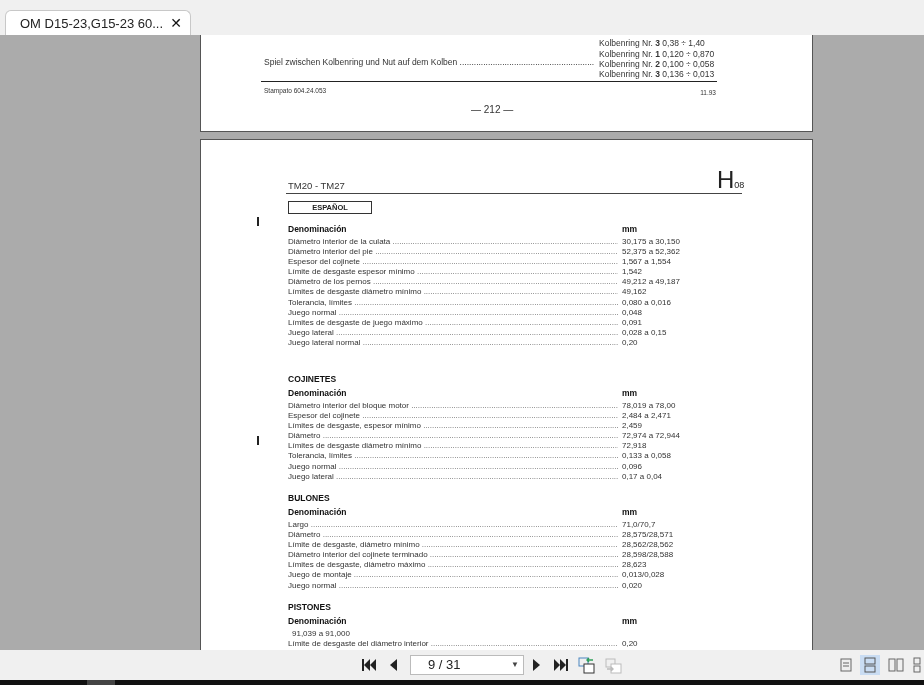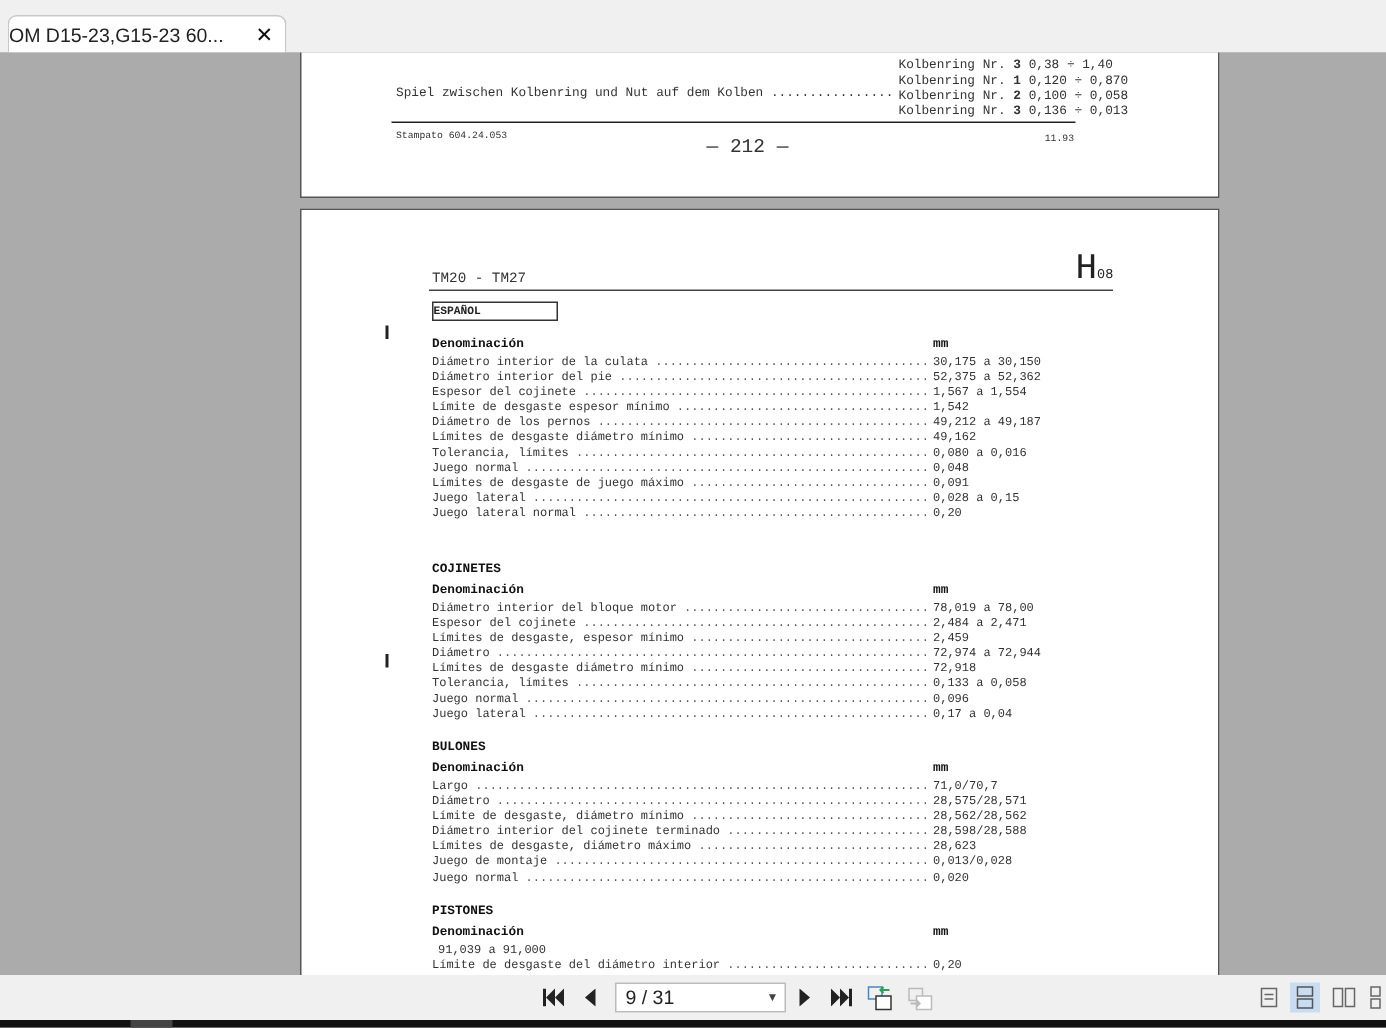--- a/index.html
+++ b/index.html
@@ -1,50 +1,50 @@
 <!DOCTYPE html>
 <html><head>
 <meta charset="utf-8">
 <style>
   * { box-sizing: border-box; margin: 0; padding: 0; }
   html, body { width: 924px; height: 685px; overflow: hidden; background: #ababab; font-family: "Liberation Sans", sans-serif; }
   .tabbar { position: absolute; left: 0; top: 0; width: 924px; height: 35px; background: #f0f0f0; }
   .tab { position: absolute; left: 5px; top: 10px; width: 186px; height: 25px; background: #fff; border: 1px solid #c8c8c8; border-bottom: none; border-radius: 6px 6px 0 0; }
-  .tab-title { position: absolute; left: 0; top: 5px; font-size: 13px; color: #222; white-space: nowrap; }
+  .tab-title { position: absolute; left: 14px; top: 5px; font-size: 13px; color: #222; white-space: nowrap; }
   .tab-close { position: absolute; right: 8px; top: 4px; font-size: 14px; color: #111; cursor: pointer; }
-  .viewer { position: absolute; left: 0; top: 35px; width: 924px; height: 615px; background: #ababab; overflow: hidden; font-family: Liberation Mono, monospace; }
+  .viewer { position: absolute; left: 0; top: 35px; width: 924px; height: 615px; background: #ababab; overflow: hidden; }
   .page { position: absolute; left: 200px; width: 613px; background: #fff; border: 1px solid #555; }
   .page1 { top: -10px; height: 107px; }
   .page2 { top: 104px; height: 520px; }
   .p1-ring { position: absolute; left: 398px; font-size: 8.5px; color: #333; white-space: nowrap; }
   .p1-ring b { font-weight: bold; }
   .p1-spiel { position: absolute; left: 63px; top: 31px; font-size: 8.5px; color: #333; white-space: nowrap; width: 330px; overflow: hidden; }
   .p1-rule { position: absolute; left: 60px; right: 95px; top: 55px; border-top: 1.5px solid #222; }
   .p1-stamp { position: absolute; left: 63px; top: 61px; font-size: 6.5px; color: #333; }
-  .p1-num { position: absolute; left: 270px; top: 64px; font-size: 13px; color: #333; }
+  .p1-num { position: absolute; left: 270px; top: 78px; font-size: 10px; color: #333; }
   .p1-date { position: absolute; right: 96px; top: 63px; font-size: 6.5px; color: #333; }
   .hdr-model { position: absolute; left: 87px; top: 40px; font-size: 9.5px; color: #333; }
   .hdr-code { position: absolute; left: 516px; top: 26px; font-size: 24px; color: #222; font-weight: normal; }
   .hdr-code sub { font-size: 9px; vertical-align: baseline; }
   .hdr-rule { position: absolute; left: 85px; right: 70px; top: 53px; border-top: 1.5px solid #444; }
-  .lang-box { position: absolute; left: 87px; top: 61px; width: 84px; height: 13px; border: 1px solid #333; font-size: 7.5px; font-weight: bold; text-align: left; line-height: 12px; color: #222; }
+  .lang-box { position: absolute; left: 87px; top: 61px; width: 84px; height: 13px; border: 1px solid #333; font-size: 7.5px; font-weight: bold; text-align: center; line-height: 12px; color: #222; }
   .margin-mark { position: absolute; left: 56px; width: 2px; height: 9px; background: #222; }
   .section { position: absolute; left: 87px; width: 430px; }
   .sec-title { font-size: 8.5px; font-weight: bold; color: #111; height: 14px; }
   .sec-head { display: flex; font-size: 8.5px; font-weight: bold; color: #111; height: 13px; }
   .sec-head .lbl { width: 334px; }
   .row { display: flex; font-size: 8px; color: #333; height: 10.1px; line-height: 10px; white-space: nowrap; }
   .row .name { width: 330px; overflow: hidden; }
   .row .name::after { content: " ...................................................................................................................................................................................................."; letter-spacing: 0; color: #555; }
   .row .val { padding-left: 4px; }
   .toolbar { position: absolute; left: 0; top: 650px; width: 924px; height: 30px; background: #f0f0f0; }
   .strip { position: absolute; left: 0; top: 680px; width: 924px; height: 5px; background: #111; }
   .strip-thumb { position: absolute; left: 87px; top: 0; width: 28px; height: 5px; background: #444; }
   .tb-btn { position: absolute; top: 6px; width: 18px; height: 18px; display: flex; align-items: center; justify-content: center; font-size: 13px; color: #222; cursor: pointer; }
-  .page-select { position: absolute; left: 410px; top: 5px; width: 114px; height: 20px; background: #fff; border: 1px solid #bbb; font-size: 13px; color: #222; padding-left: 6px; line-height: 18px; }
+  .page-select { position: absolute; left: 410px; top: 5px; width: 114px; height: 20px; background: #fff; border: 1px solid #bbb; font-size: 13px; color: #222; padding-left: 17px; line-height: 18px; }
   .page-select .caret { position: absolute; right: 4px; top: 0; font-size: 8px; color: #444; }
   .view-btn { position: absolute; top: 5px; width: 20px; height: 20px; display: flex; align-items: center; justify-content: center; cursor: pointer; }
   .view-btn.active { background: #c9dcf2; }
 </style>
 </head>
 <body>
 
 <div class="tabbar">
   <div class="tab">
     <span class="tab-title">OM D15-23,G15-23 60...</span>

